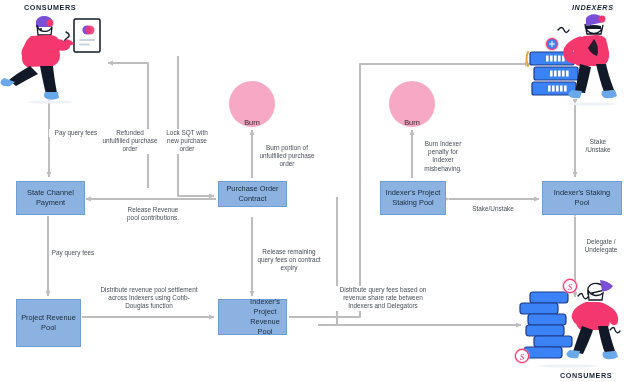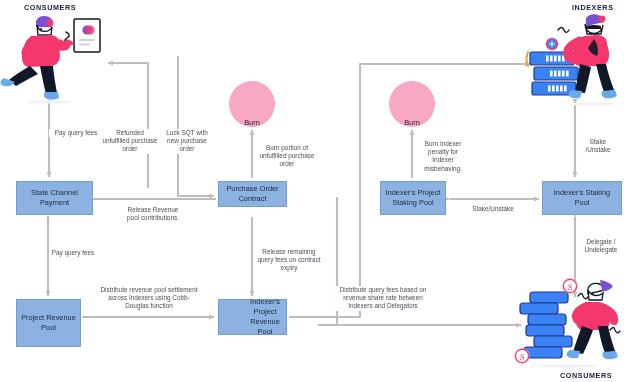--- a/index.html
+++ b/index.html
@@ -114,21 +114,21 @@
 
       <path d="M289,317 L360,317 L360,64 L530,64" marker-end="url(#ah)"></path>
 
       <path d="M336,317 L336,322 L0.5,322" stroke="none"></path>
       <path d="M318,325 L521,325" marker-end="url(#ah)"></path>
       <path d="M318,325 L318,196" stroke="none"></path>
       <path d="M337,197 L337,325"></path>
     </g>
   </svg>
 
-  <div class="node" style="left:16px; top:181px; width:77px; height:34px;">
+  <div class="node" style="left:16px; top:181px; width:69px; height:34px;">
     <span>State Channel Payment</span>
   </div>
 
   <div class="node" style="left:218px; top:181px; width:69px; height:26px;">
     <span>Purchase Order Contract</span>
   </div>
 
   <div class="node" style="left:380px; top:181px; width:66px; height:34px;justify-content:center;">
     <span>Indexer's Project Staking Pool</span>
   </div>
@@ -172,21 +172,21 @@
 
   <div class="elabel" style="left:462px; top:205px; width:62px;">Stake/Unstake</div>
 
   <div class="elabel" style="left:580px; top:238px; width:42px;">Delegate / Undelegate</div>
 
   <div class="elabel" style="left:99px; top:286px; width:100px;">Distribute revenue pool settlement across Indexers using Cobb-Douglas function</div>
 
   <div class="elabel" style="left:336px; top:286px; width:94px;">Distribute query fees based on revenue share rate between Indexers and Delegators</div>
 
   <div class="caption" style="left:24px; top:3px;">CONSUMERS</div>
-  <div class="caption" style="left:572px; top:3px;">INDEXERS</div>
+  <div class="caption" style="left:572px; top:3px;font-style:italic;">INDEXERS</div>
   <div class="caption" style="left:560px; top:371px;">CONSUMERS</div>
 
   <svg class="figure" style="left:0px; top:12px; width:115px; height:92px;" viewBox="0 0 115 92" xmlns="http://www.w3.org/2000/svg">
 
     <g>
       <rect x="74" y="7" width="26" height="33" rx="1.5" fill="#ffffff" stroke="#111827" stroke-width="1.5"></rect>
       <circle cx="87" cy="18" r="4.6" fill="#7b4fd6"></circle>
       <circle cx="90" cy="18" r="4.6" fill="#f4376d" opacity="0.85"></circle>
       <rect x="79" y="27" width="16" height="2" rx="1" fill="#cbd5e1"></rect>
       <rect x="79" y="31.5" width="11" height="2" rx="1" fill="#cbd5e1"></rect>

